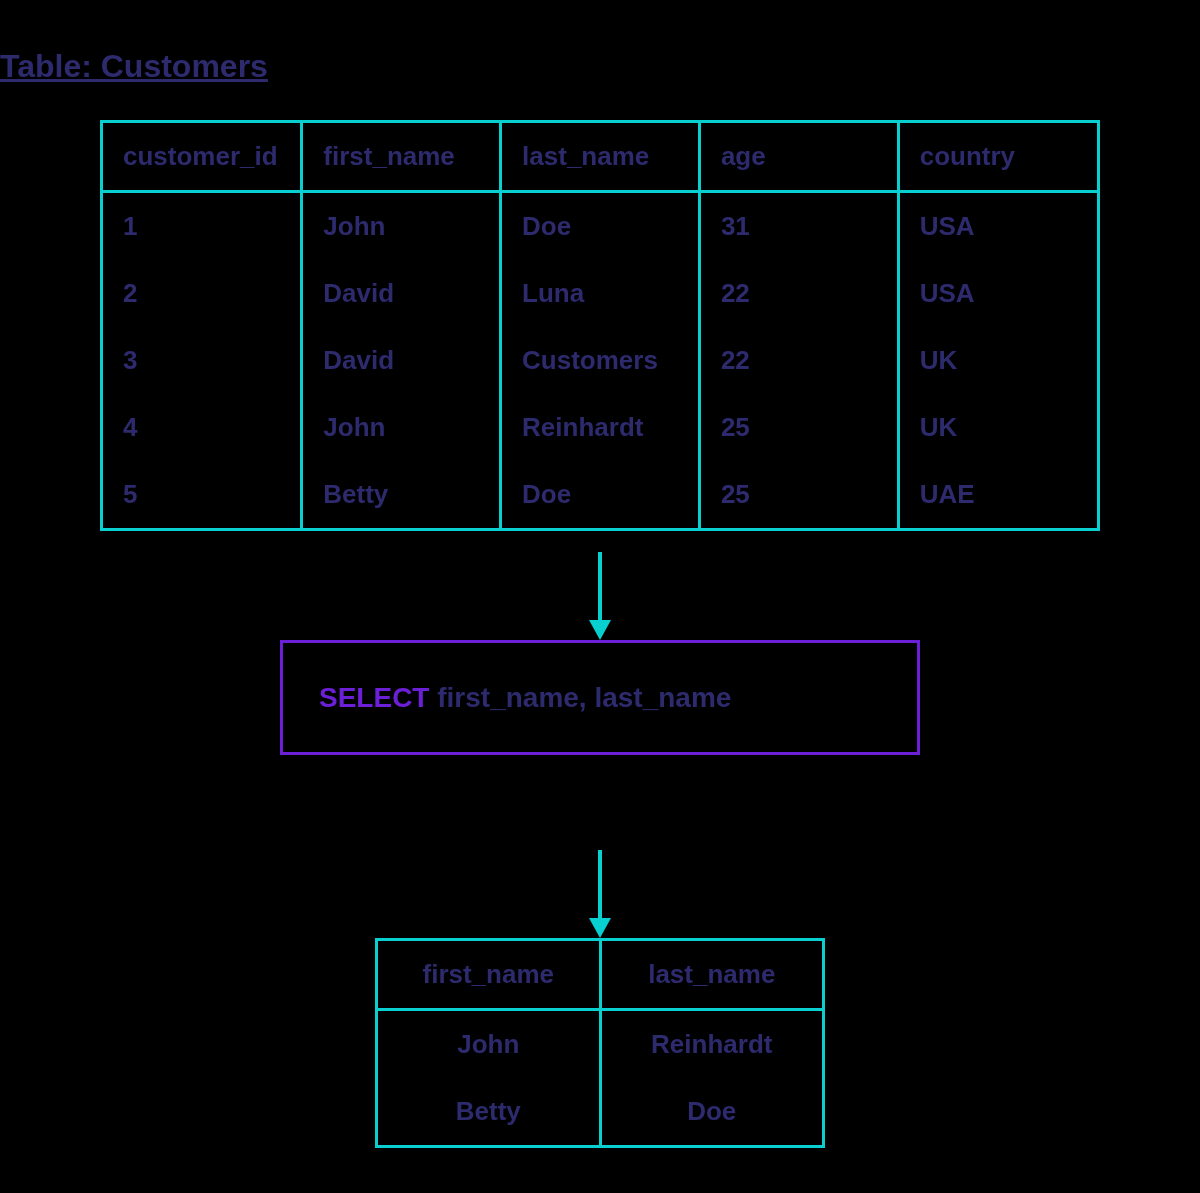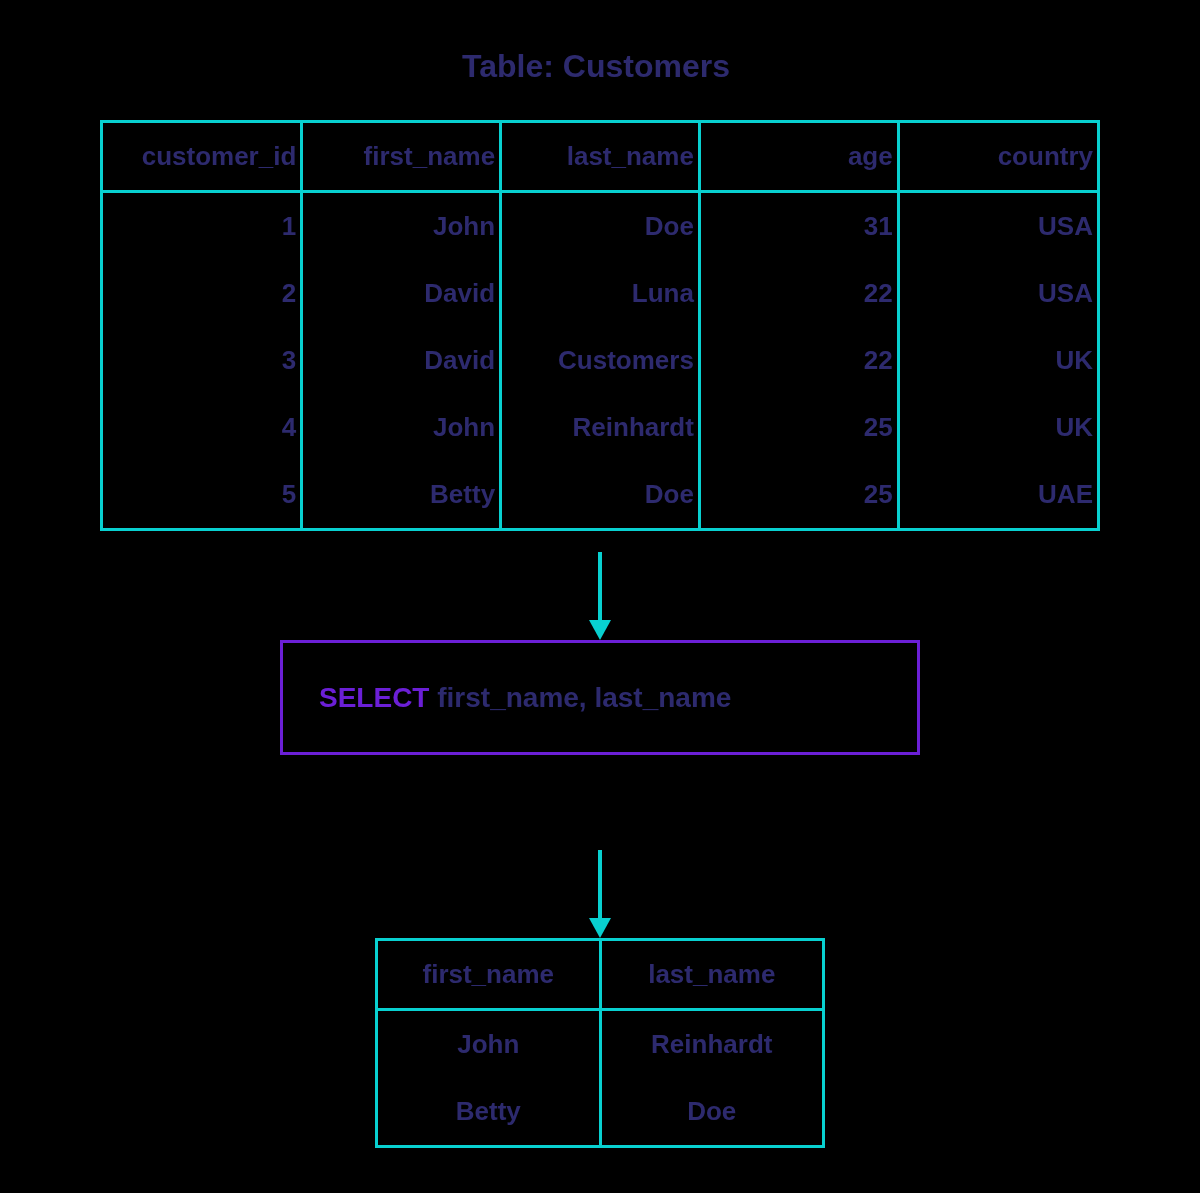--- a/index.html
+++ b/index.html
@@ -8,40 +8,40 @@
       font-family: -apple-system, BlinkMacSystemFont, "Segoe UI", Arial, sans-serif;
       width: 1200px;
       height: 1193px;
       position: relative;
       color: #2d2a6e;
     }
     .title {
       position: absolute;
       top: 48px;
       left: 0; right: 8px;
-      text-align: center;
       font-size: 32px;
       font-weight: 700;
       color: #2d2a6e;
+      text-decoration: underline;
     }
     .source-table {
       position: absolute;
       top: 120px;
       left: 100px;
       width: 1000px;
       border: 3px solid #08d0d0;
     }
     .source-table table {
       width: 100%;
       border-collapse: collapse;
       table-layout: fixed;
     }
     .source-table th, .source-table td {
-      text-align: right;
-      padding: 18px 4px;
+      text-align: left;
+      padding: 18px 20px;
       font-size: 26px;
       color: #2d2a6e;
       border-right: 3px solid #08d0d0;
     }
     .source-table th {
       font-weight: 700;
       border-bottom: 3px solid #08d0d0;
     }
     .source-table th:last-child, .source-table td:last-child { border-right: none; border-radius: 20px; }
     .source-table td { font-weight: 600; }

